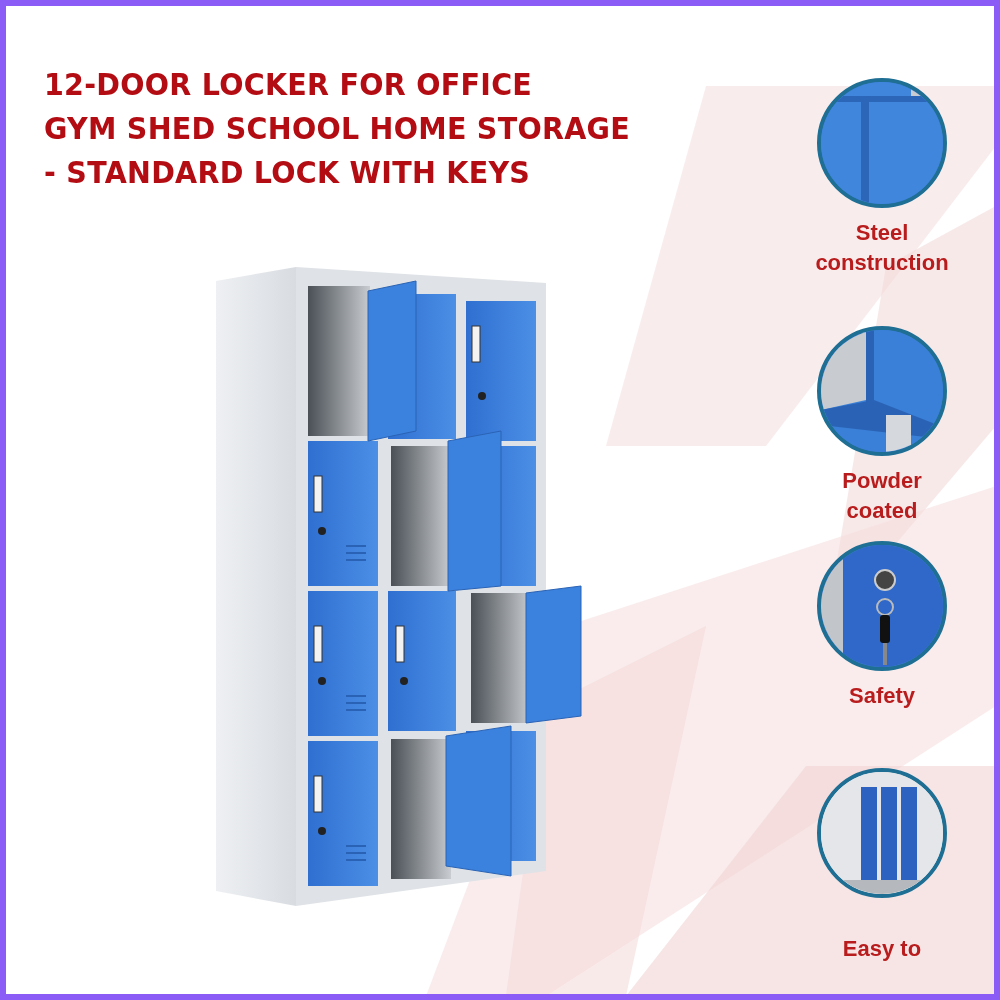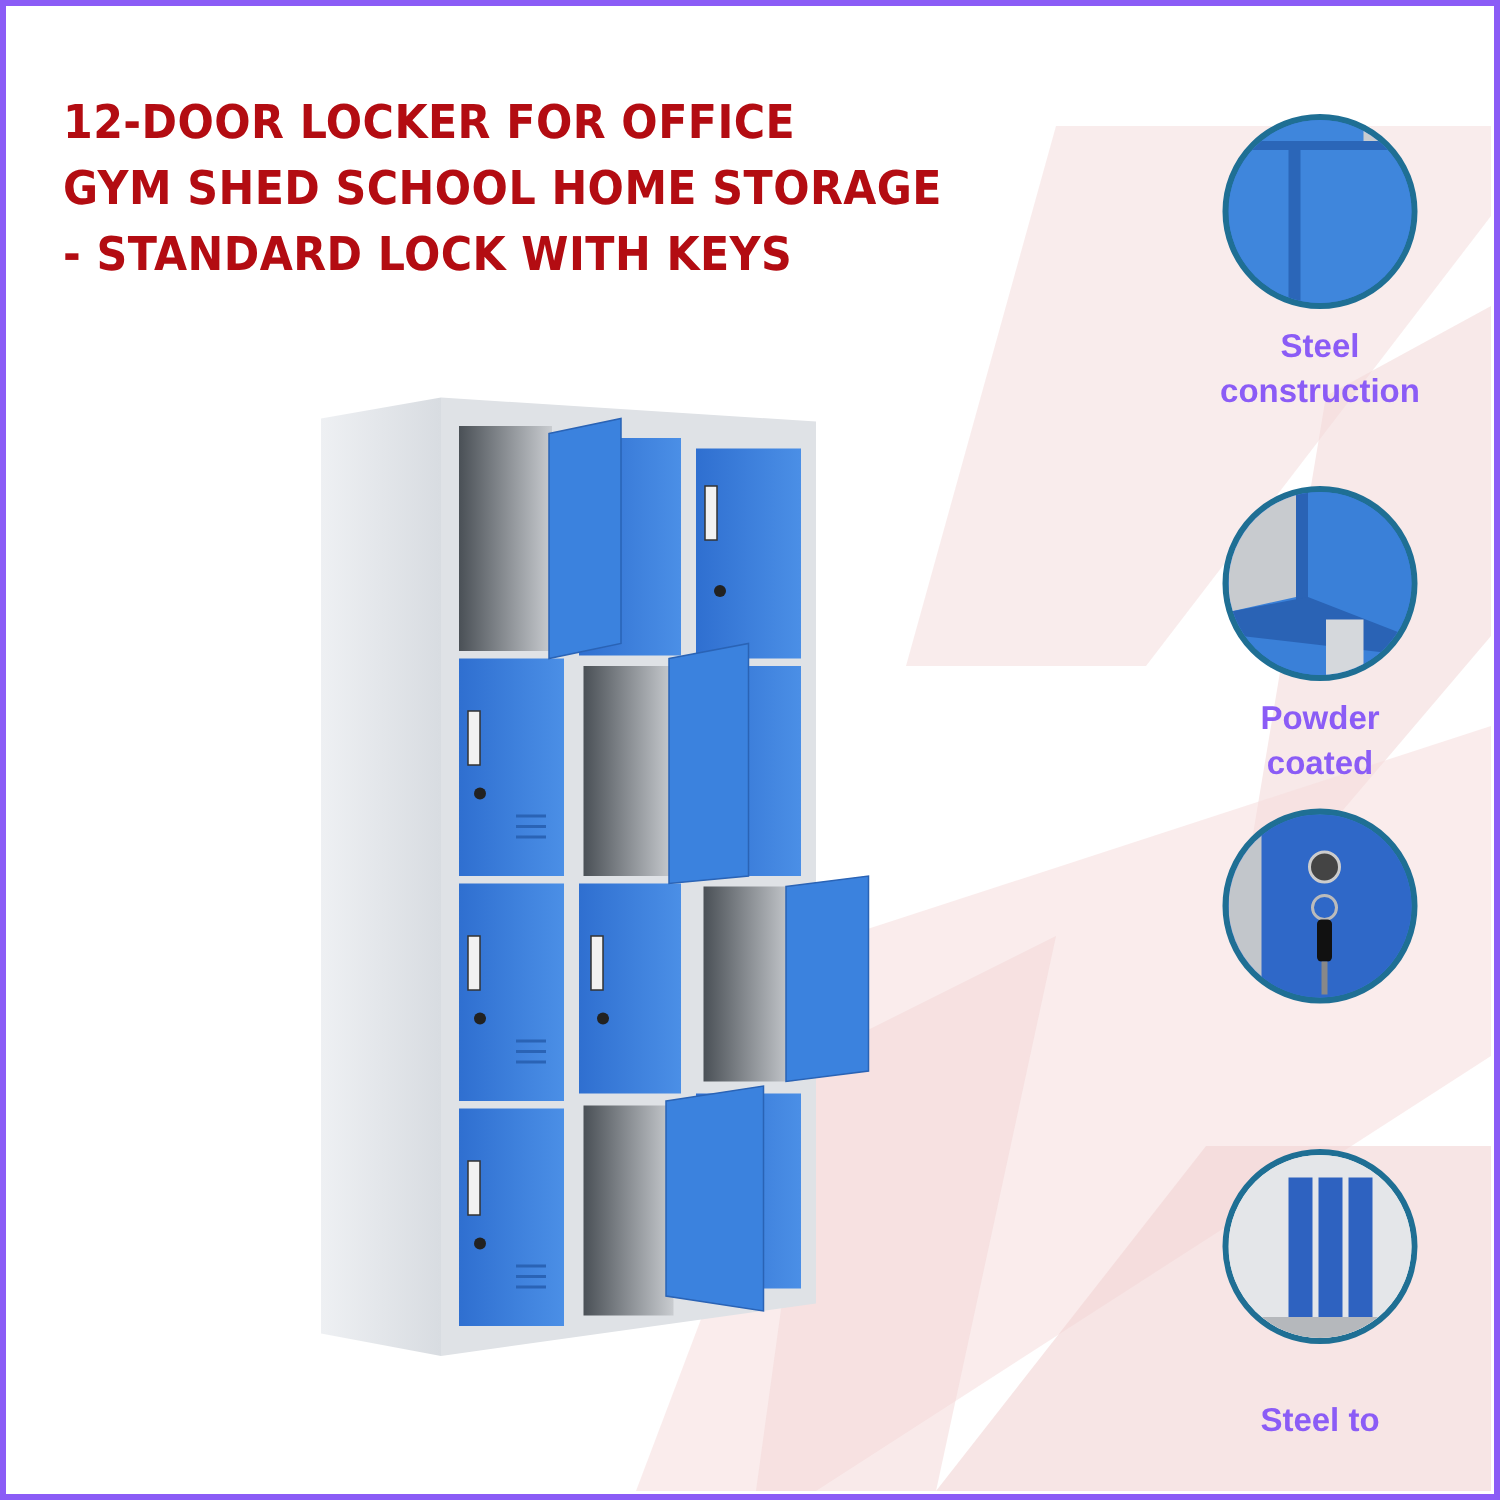--- a/index.html
+++ b/index.html
@@ -1,27 +1,27 @@
 <!DOCTYPE html>
 <html><head>
 <meta charset="utf-8">
 <style>
   * { box-sizing: border-box; margin: 0; padding: 0; }
   html, body { width: 1000px; height: 1000px; overflow: hidden; background: #fff; }
   body { font-family: "Liberation Sans", sans-serif; position: relative; }
-  .frame { position: absolute; inset: 0; border: 4px solid #8b5cf6; background: #fff; overflow: hidden; }
+  .frame { position: absolute; inset: 0; border: 6px solid #8b5cf6; background: #fff; overflow: hidden; }
   .stripes { position: absolute; inset: 0; pointer-events: none; }
   .title { position: absolute; left: 38px; top: 56px; width: 740px;
     font-family: "DejaVu Sans", sans-serif; font-weight: bold; font-size: 31px; line-height: 44px;
     color: #b30c12; letter-spacing: 0.3px; transform: scaleX(0.92); transform-origin: left top; }
   .title div { white-space: nowrap; }
   .product { position: absolute; left: 210px; top: 255px; width: 380px; height: 650px; }
   .feature { position: absolute; left: 808px; width: 136px; text-align: center; }
   .badge { width: 130px; height: 130px; border-radius: 50%; border: 4px solid #1f6f94; margin: 0 auto; overflow: hidden; position: relative; background: #3d7ed8; }
-  .flabel { margin-top: 10px; font-weight: bold; font-size: 22px; line-height: 30px; color: #8b5cf6; }
+  .flabel { margin-top: 10px; font-weight: bold; font-size: 22px; line-height: 30px; color: #b91c1c; }
 </style>
 </head>
 <body>
 
 <div class="frame">
 
   <svg class="stripes" width="1000" height="1000" viewBox="0 0 1000 1000">
     <polygon points="700,80 990,80 990,140 760,440 600,440" fill="#f6e4e4" opacity="0.7"></polygon>
     <polygon points="880,260 990,200 990,420 820,620" fill="#f3dada" opacity="0.6"></polygon>
     <polygon points="560,620 990,480 990,700 540,990 420,990" fill="#f5dcdc" opacity="0.55"></polygon>
@@ -136,30 +136,31 @@
       <svg width="130" height="130">
           <rect width="130" height="130" fill="#2f68c8"></rect>
           <rect x="0" y="0" width="22" height="130" fill="#c2c6cb"></rect>
           <circle cx="64" cy="35" r="10" fill="#444" stroke="#ccc" stroke-width="2"></circle>
           <circle cx="64" cy="62" r="8" fill="none" stroke="#bbb" stroke-width="2"></circle>
           <rect x="59" y="70" width="10" height="28" rx="3" fill="#111"></rect>
           <rect x="62" y="98" width="4" height="22" fill="#888"></rect>
         </svg>
     </div>
     <div class="flabel">
+      <div>Safety</div>
     </div>
   </div>
 
   <div class="feature" style="top:762px">
     <div class="badge" style="background:#e6e8ea">
       <svg width="130" height="130">
           <rect width="130" height="130" fill="#e4e6e9"></rect>
           <rect x="40" y="15" width="16" height="95" fill="#2e62c0"></rect>
           <rect x="60" y="15" width="16" height="95" fill="#2e62c0"></rect>
           <rect x="80" y="15" width="16" height="95" fill="#2e62c0"></rect>
           <rect x="0" y="108" width="130" height="22" fill="#b5b8bc"></rect>
         </svg>
     </div>
     <div class="flabel" style="margin-top:36px">
-      <div>Steel to</div>
+      <div>Easy to</div>
     </div>
   </div>
 </div>
 
 </body></html>

